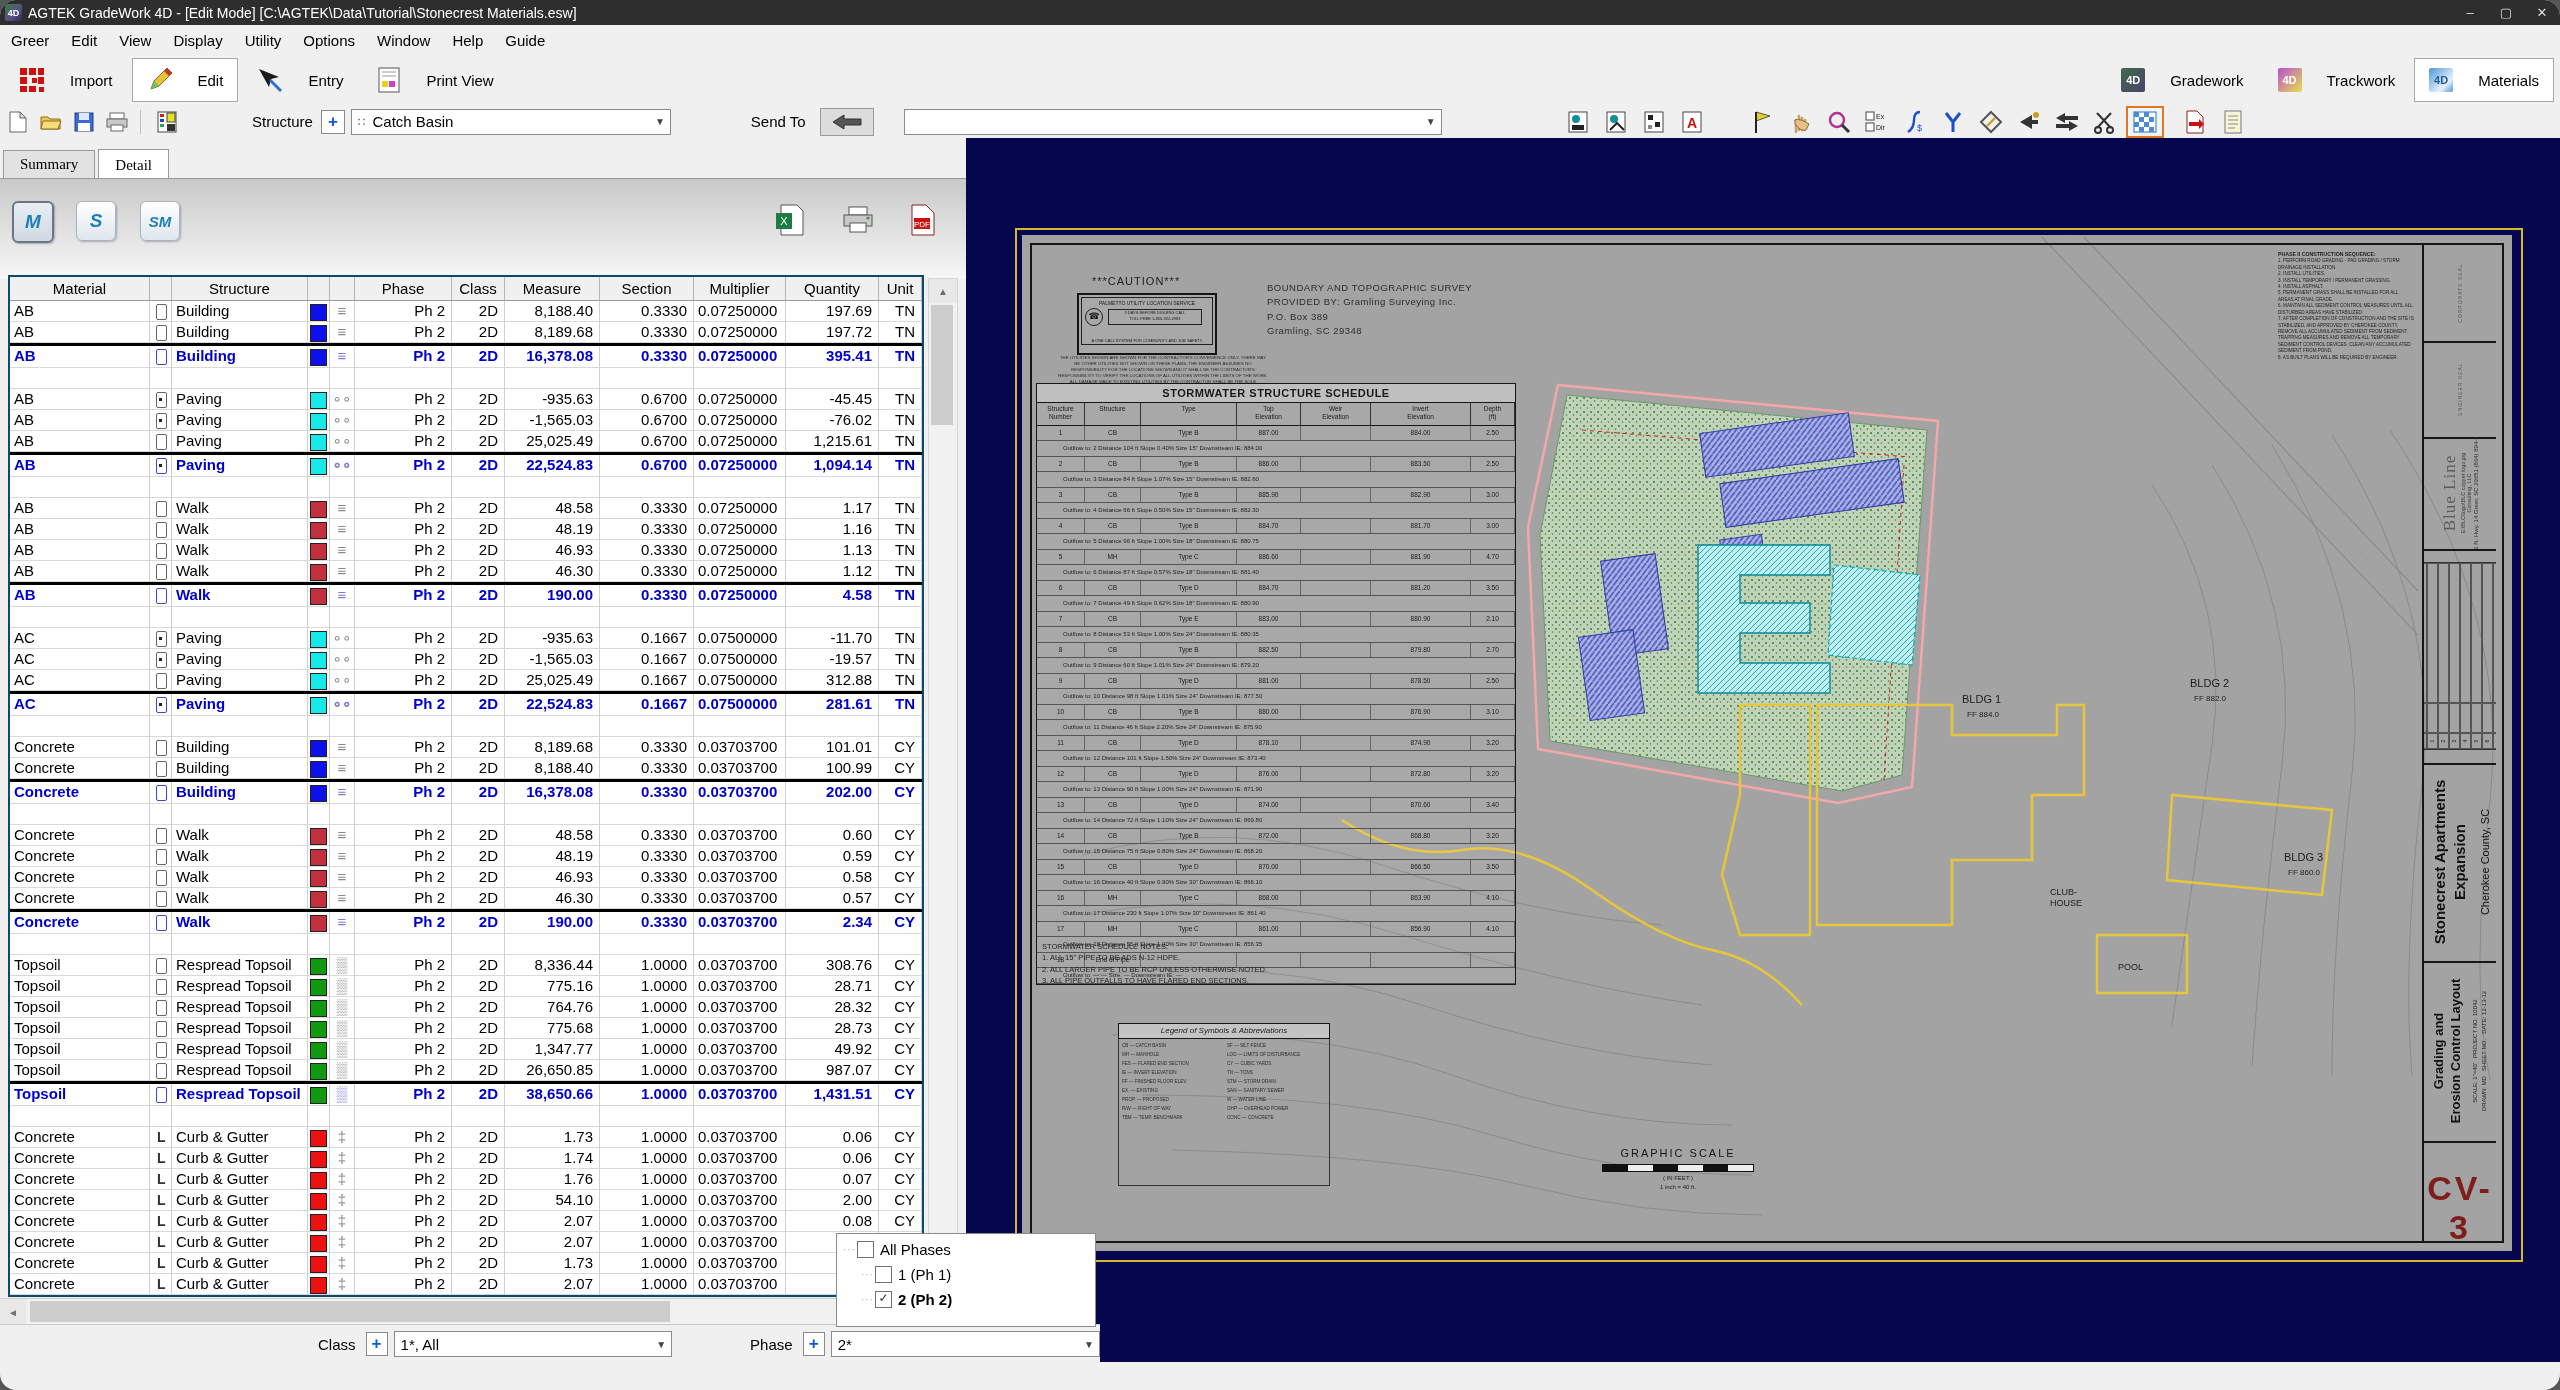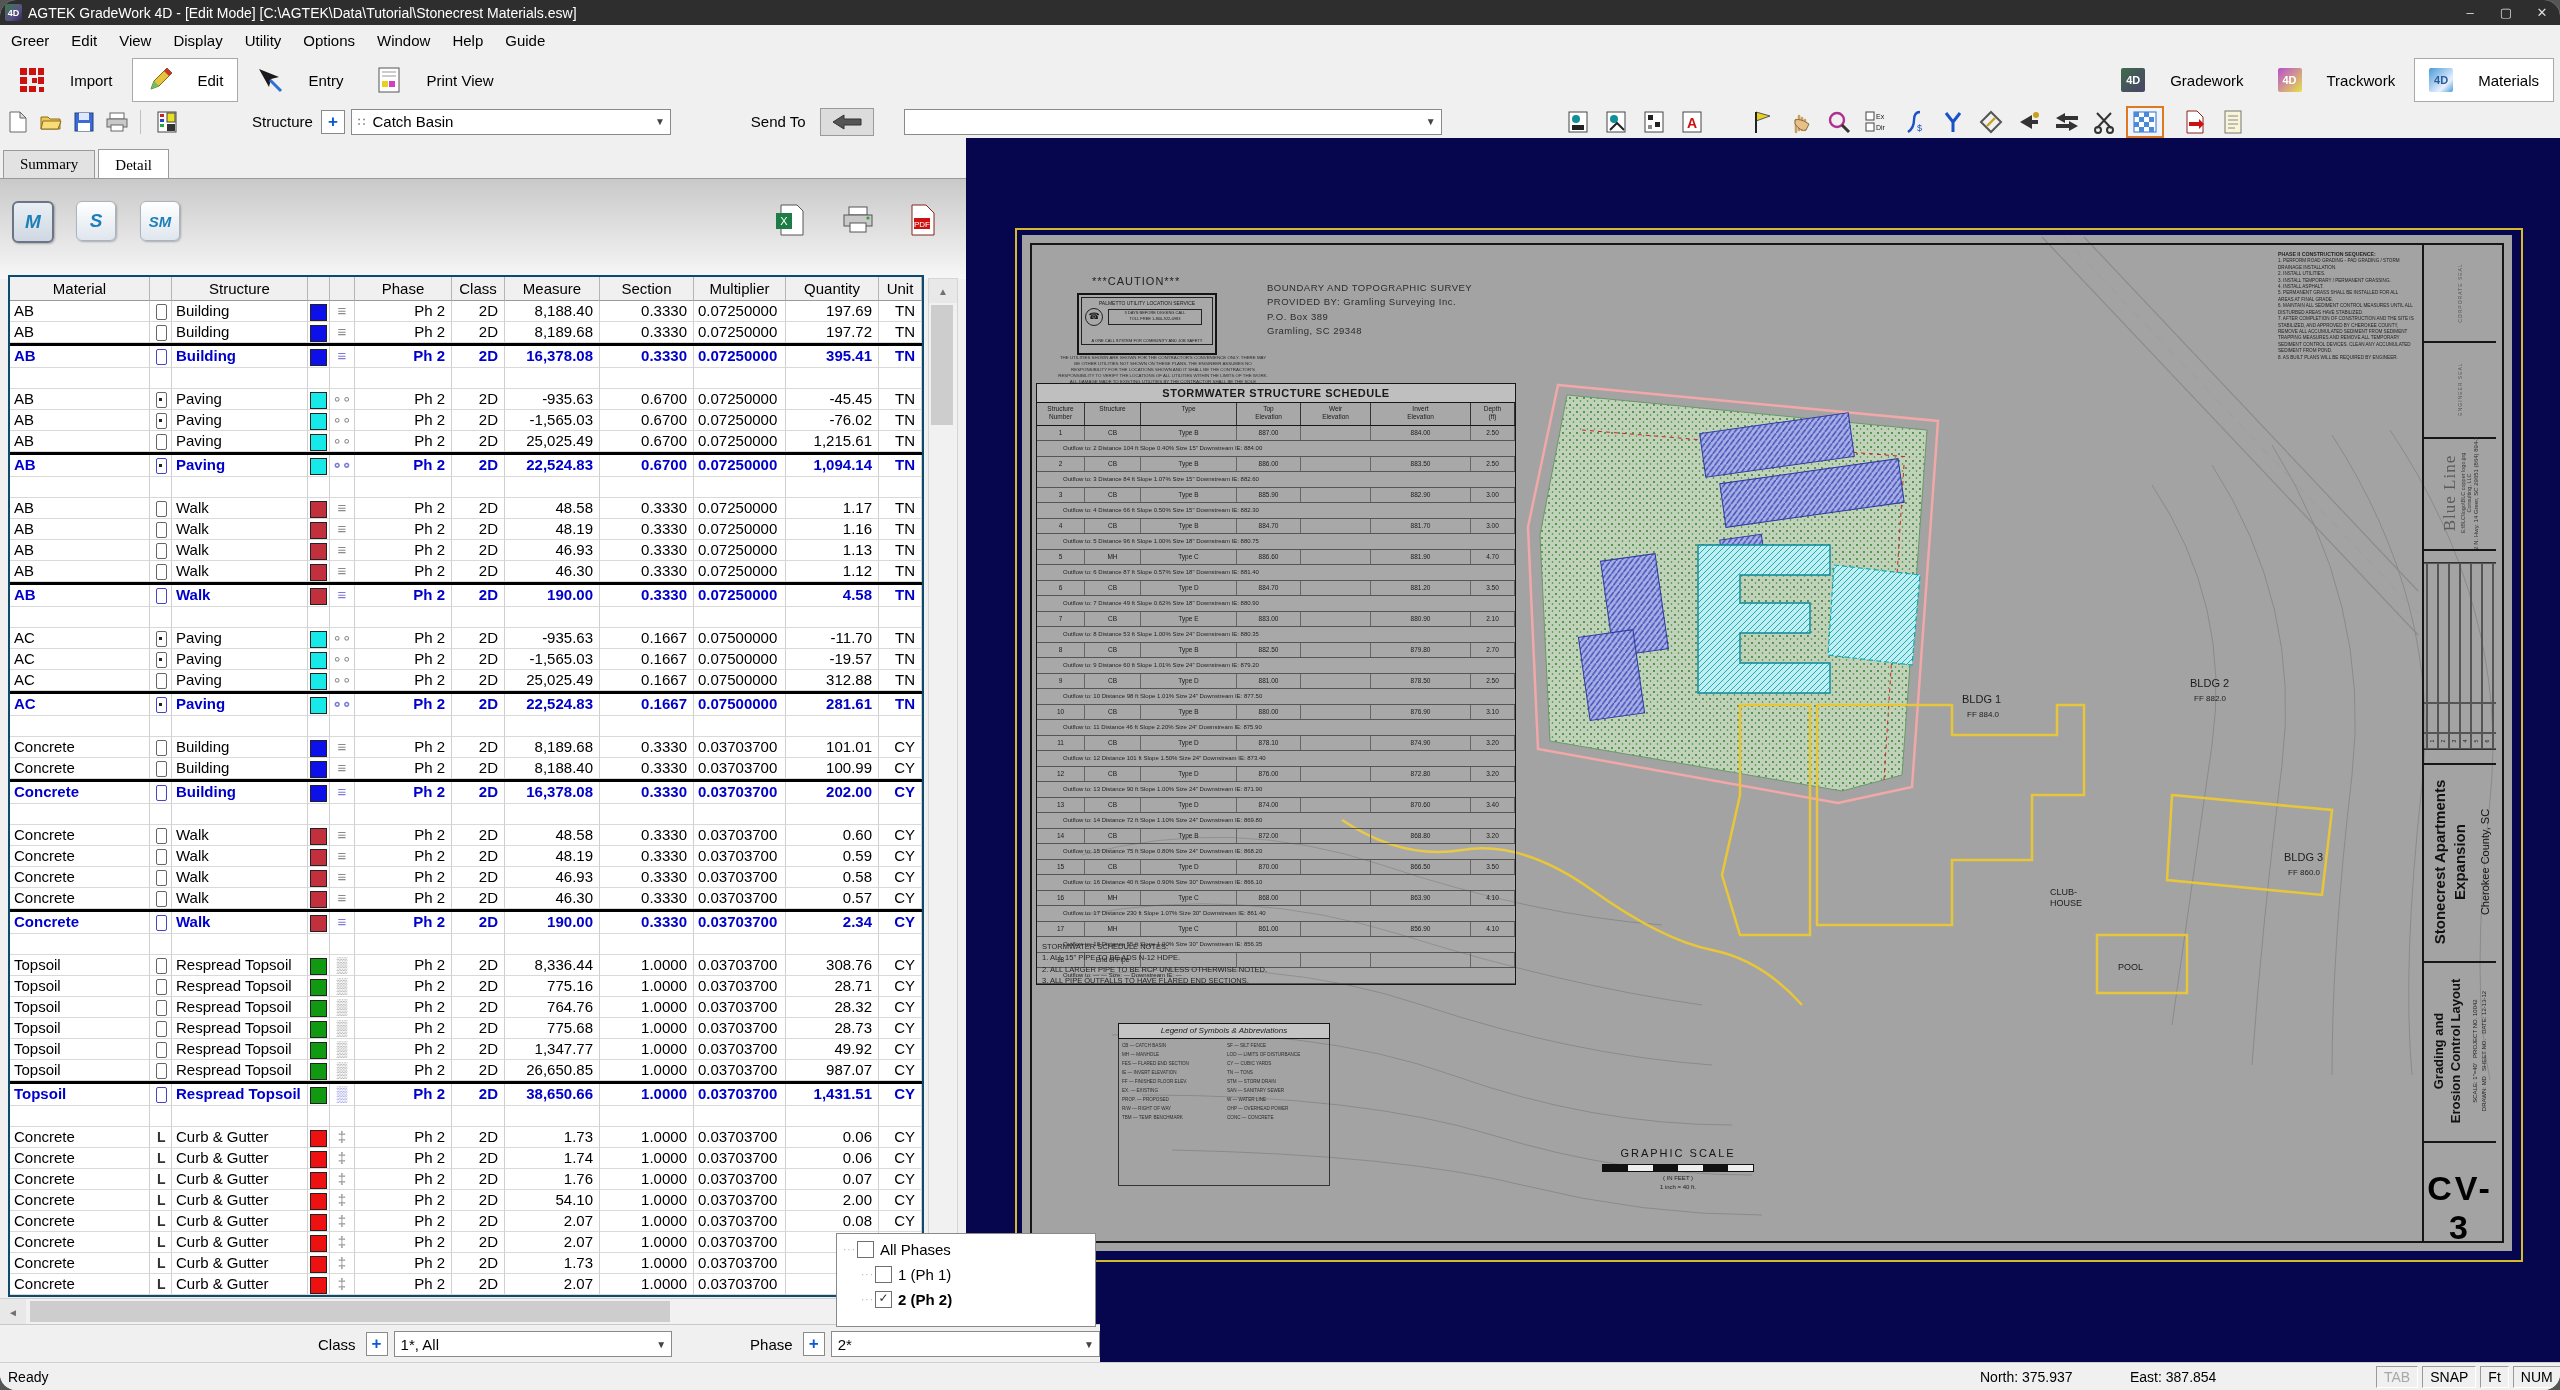--- a/index.html
+++ b/index.html
@@ -114,21 +114,21 @@
   .rot{position:absolute;left:50%;top:50%;transform:translate(-50%,-50%) rotate(-90deg);text-align:center;white-space:nowrap;}
   .firm-name{font-size:17px;color:#5c5c5c;letter-spacing:1px;font-family:"Liberation Serif",serif;}
   .firm-path{font-size:5.5px;color:#3c3c3c;}
   .firm-addr{font-size:6px;color:#2e2e2e;line-height:1.5;}
   .rev-grid{display:grid;grid-template-columns:16px 30px 140px;border:1px solid #333;font-size:5px;}
   .rev-grid div{border:0.5px solid #555;height:9px;line-height:9px;text-align:center;}
   .proj-name{font-size:15px;font-weight:bold;color:#111;line-height:1.3;}
   .proj-cty{font-size:11px;margin-top:10px;color:#111;}
   .sheet-name{font-size:13px;font-weight:bold;color:#111;line-height:1.3;}
   .sheet-meta{font-size:6px;color:#222;margin-top:6px;line-height:1.6;}
-  .cv3{position:absolute;left:0;width:100%;text-align:center;font-size:34px;font-weight:bold;letter-spacing:3px;color:#000000;}
+  .cv3{position:absolute;left:0;width:100%;text-align:center;font-size:34px;font-weight:bold;letter-spacing:3px;color:#7f1d1d;}
   .sealtxt{font-size:5px;color:#555;letter-spacing:1px;}
   
   .bottombar{position:absolute;left:0;top:1324px;width:1100px;height:38px;background:#f0f0f0;border-top:1px solid #c9c9c9;display:flex;align-items:center;font-size:15px;}
   .statusbar{position:absolute;left:0;top:1362px;width:2560px;height:28px;background:#f0f0f0;border-top:1px solid #cfcfcf;display:flex;align-items:center;font-size:14px;}
   .stoggle{height:20px;padding:0 7px;margin-left:4px;border:1px solid;border-color:#9a9a9a #ffffff #ffffff #9a9a9a;display:flex;align-items:center;}
   .stoggle.off{color:#a8a8a8;}
   
   .popup{position:absolute;left:836px;top:1233px;width:258px;height:89px;background:#fff;border:1px solid #8a8a8a;z-index:50;font-size:15px;padding-top:3px;}
   .pop-item{display:flex;align-items:center;height:25px;}
   .pop-cb{width:15px;height:15px;border:1px solid #707070;background:#fff;margin-right:6px;font-size:12px;line-height:13px;text-align:center;color:#333;}
@@ -1635,25 +1635,14 @@
         <span class="pop-cb"></span>
         <span>1 (Ph 1)</span>
       </div>
       <div class="pop-item" style="padding-left: 24px;">
         <span class="tree-dots">···</span>
         <span class="pop-cb">✓</span>
         <span style="font-weight: bold;">2 (Ph 2)</span>
       </div>
     </div>
 
-  <div class="statusbar">
-    <span style="margin-left:8px;">Ready</span>
-    <span style="position:absolute;left:1980px;">North: 375.937</span>
-    <span style="position:absolute;left:2130px;">East: 387.854</span>
-    <div style="position:absolute;left:2372px;display:flex;align-items:center;" id="status-toggles">
-        <div class="stoggle off">TAB</div>
-        <div class="stoggle">SNAP</div>
-        <div class="stoggle">Ft</div>
-        <div class="stoggle">NUM</div>
-      </div>
-  </div>
 
 </div>
 
 </body></html>

